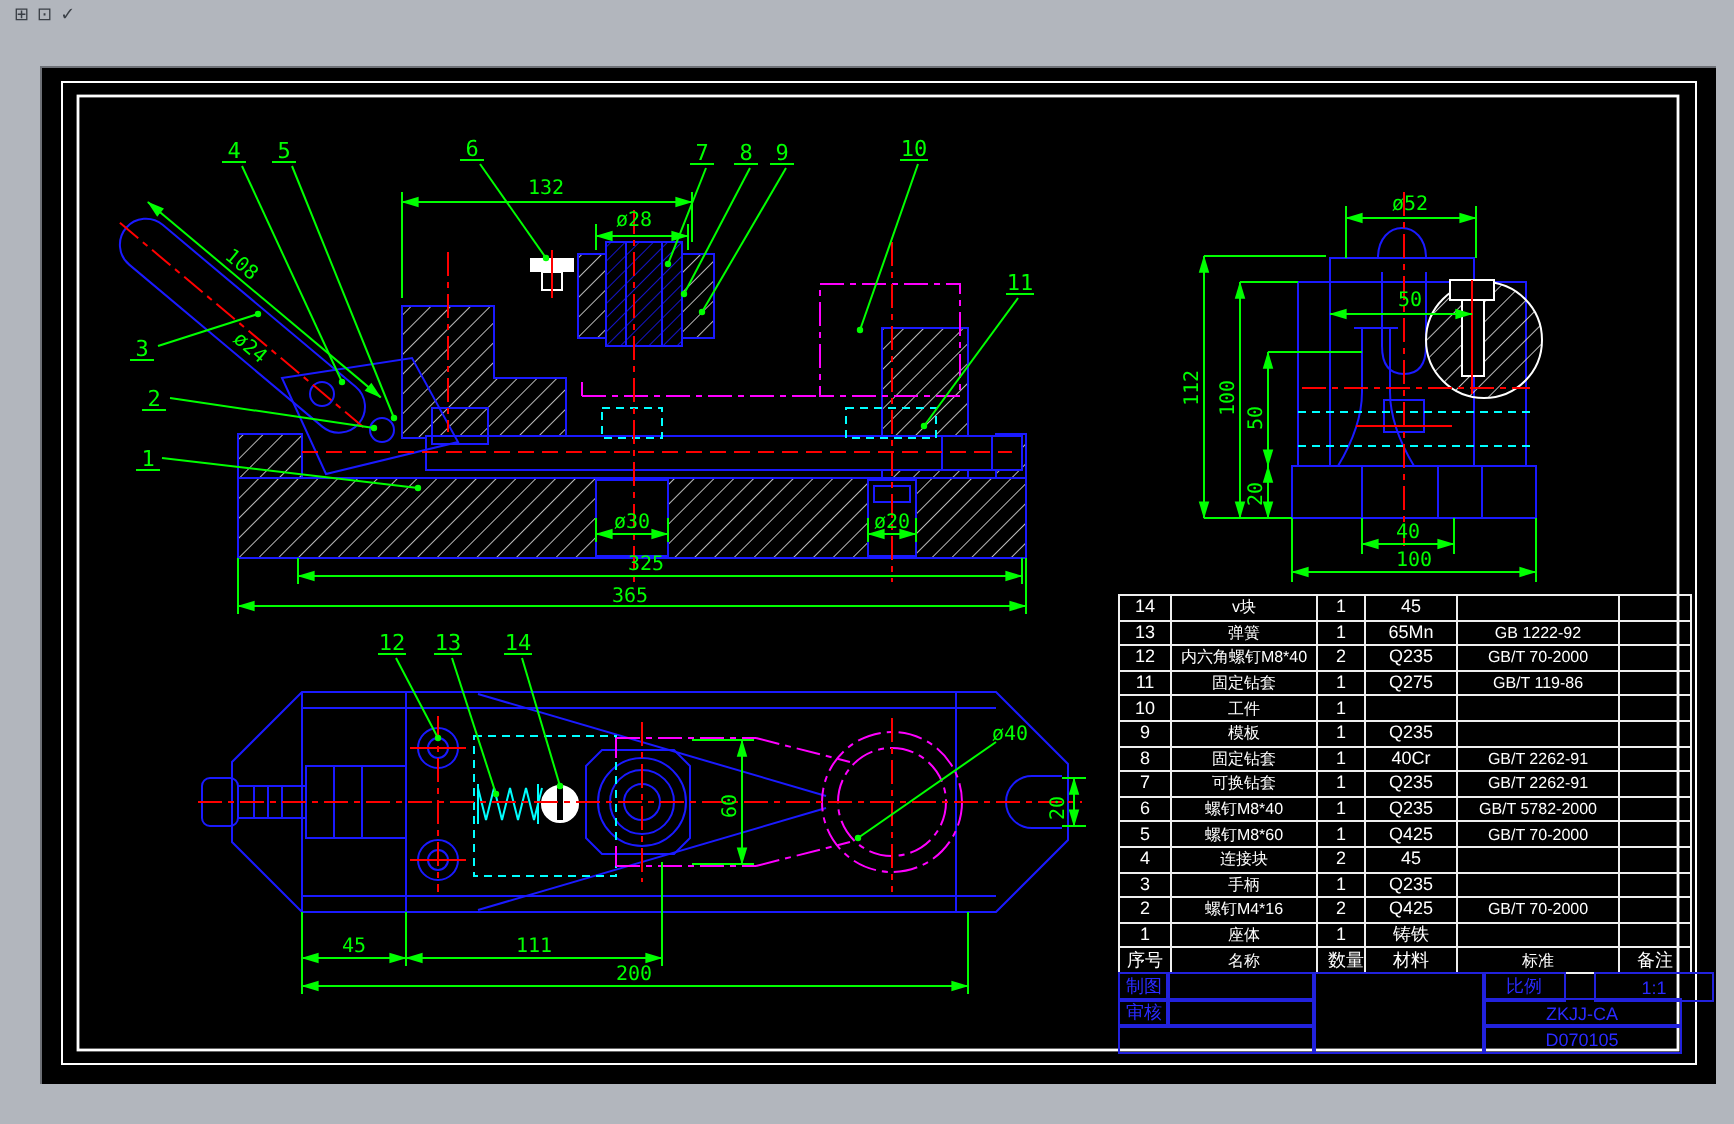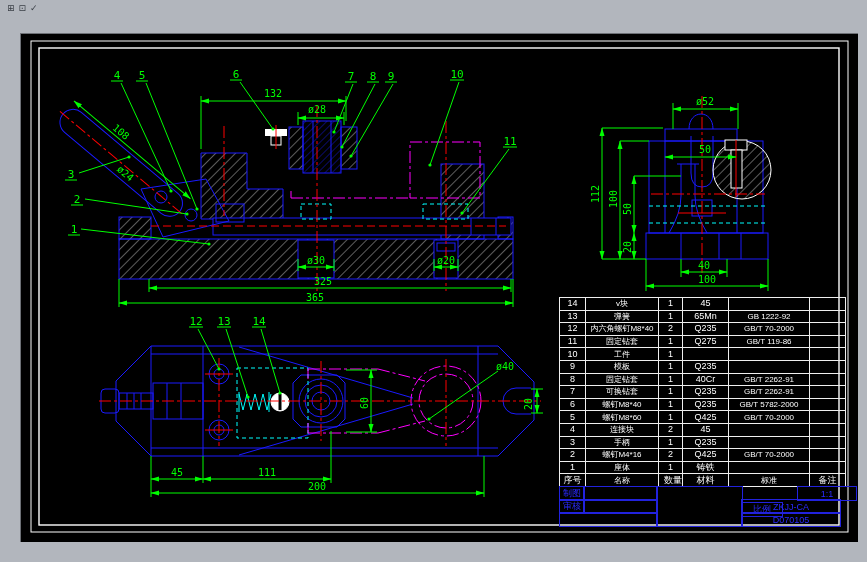--- a/index.html
+++ b/index.html
@@ -480,19 +480,19 @@
         </tbody>
       </table>
 
     <div class="tblock">
       <div class="tcell" style="left:0;top:0;width:24px;height:13px;">制图</div>
       <div class="tcell" style="left:24px;top:0;width:73px;height:13px;"></div>
       <div class="tcell" style="left:0;top:13px;width:24px;height:13px;">审核</div>
       <div class="tcell" style="left:24px;top:13px;width:73px;height:13px;"></div>
       <div class="tcell" style="left:0;top:26px;width:97px;height:13px;"></div>
       <div class="tcell" style="left:97px;top:0;width:85px;height:39px;"></div>
-      <div class="tcell" style="left:182px;top:0;width:40px;height:13px;margin-top:16px;">比例</div>
+      <div class="tcell" style="left:182px;top:0;width:40px;height:13px;">比例</div>
       <div class="tcell" style="left:222px;top:0;width:58px;height:13px;margin-left:16px;">1:1</div>
       <div class="tcell" style="left:182px;top:13px;width:98px;height:13px;">ZKJJ-CA</div>
       <div class="tcell" style="left:182px;top:26px;width:98px;height:13px;">D070105</div>
     </div>
   </div>
 </div>
 
 </body></html>

